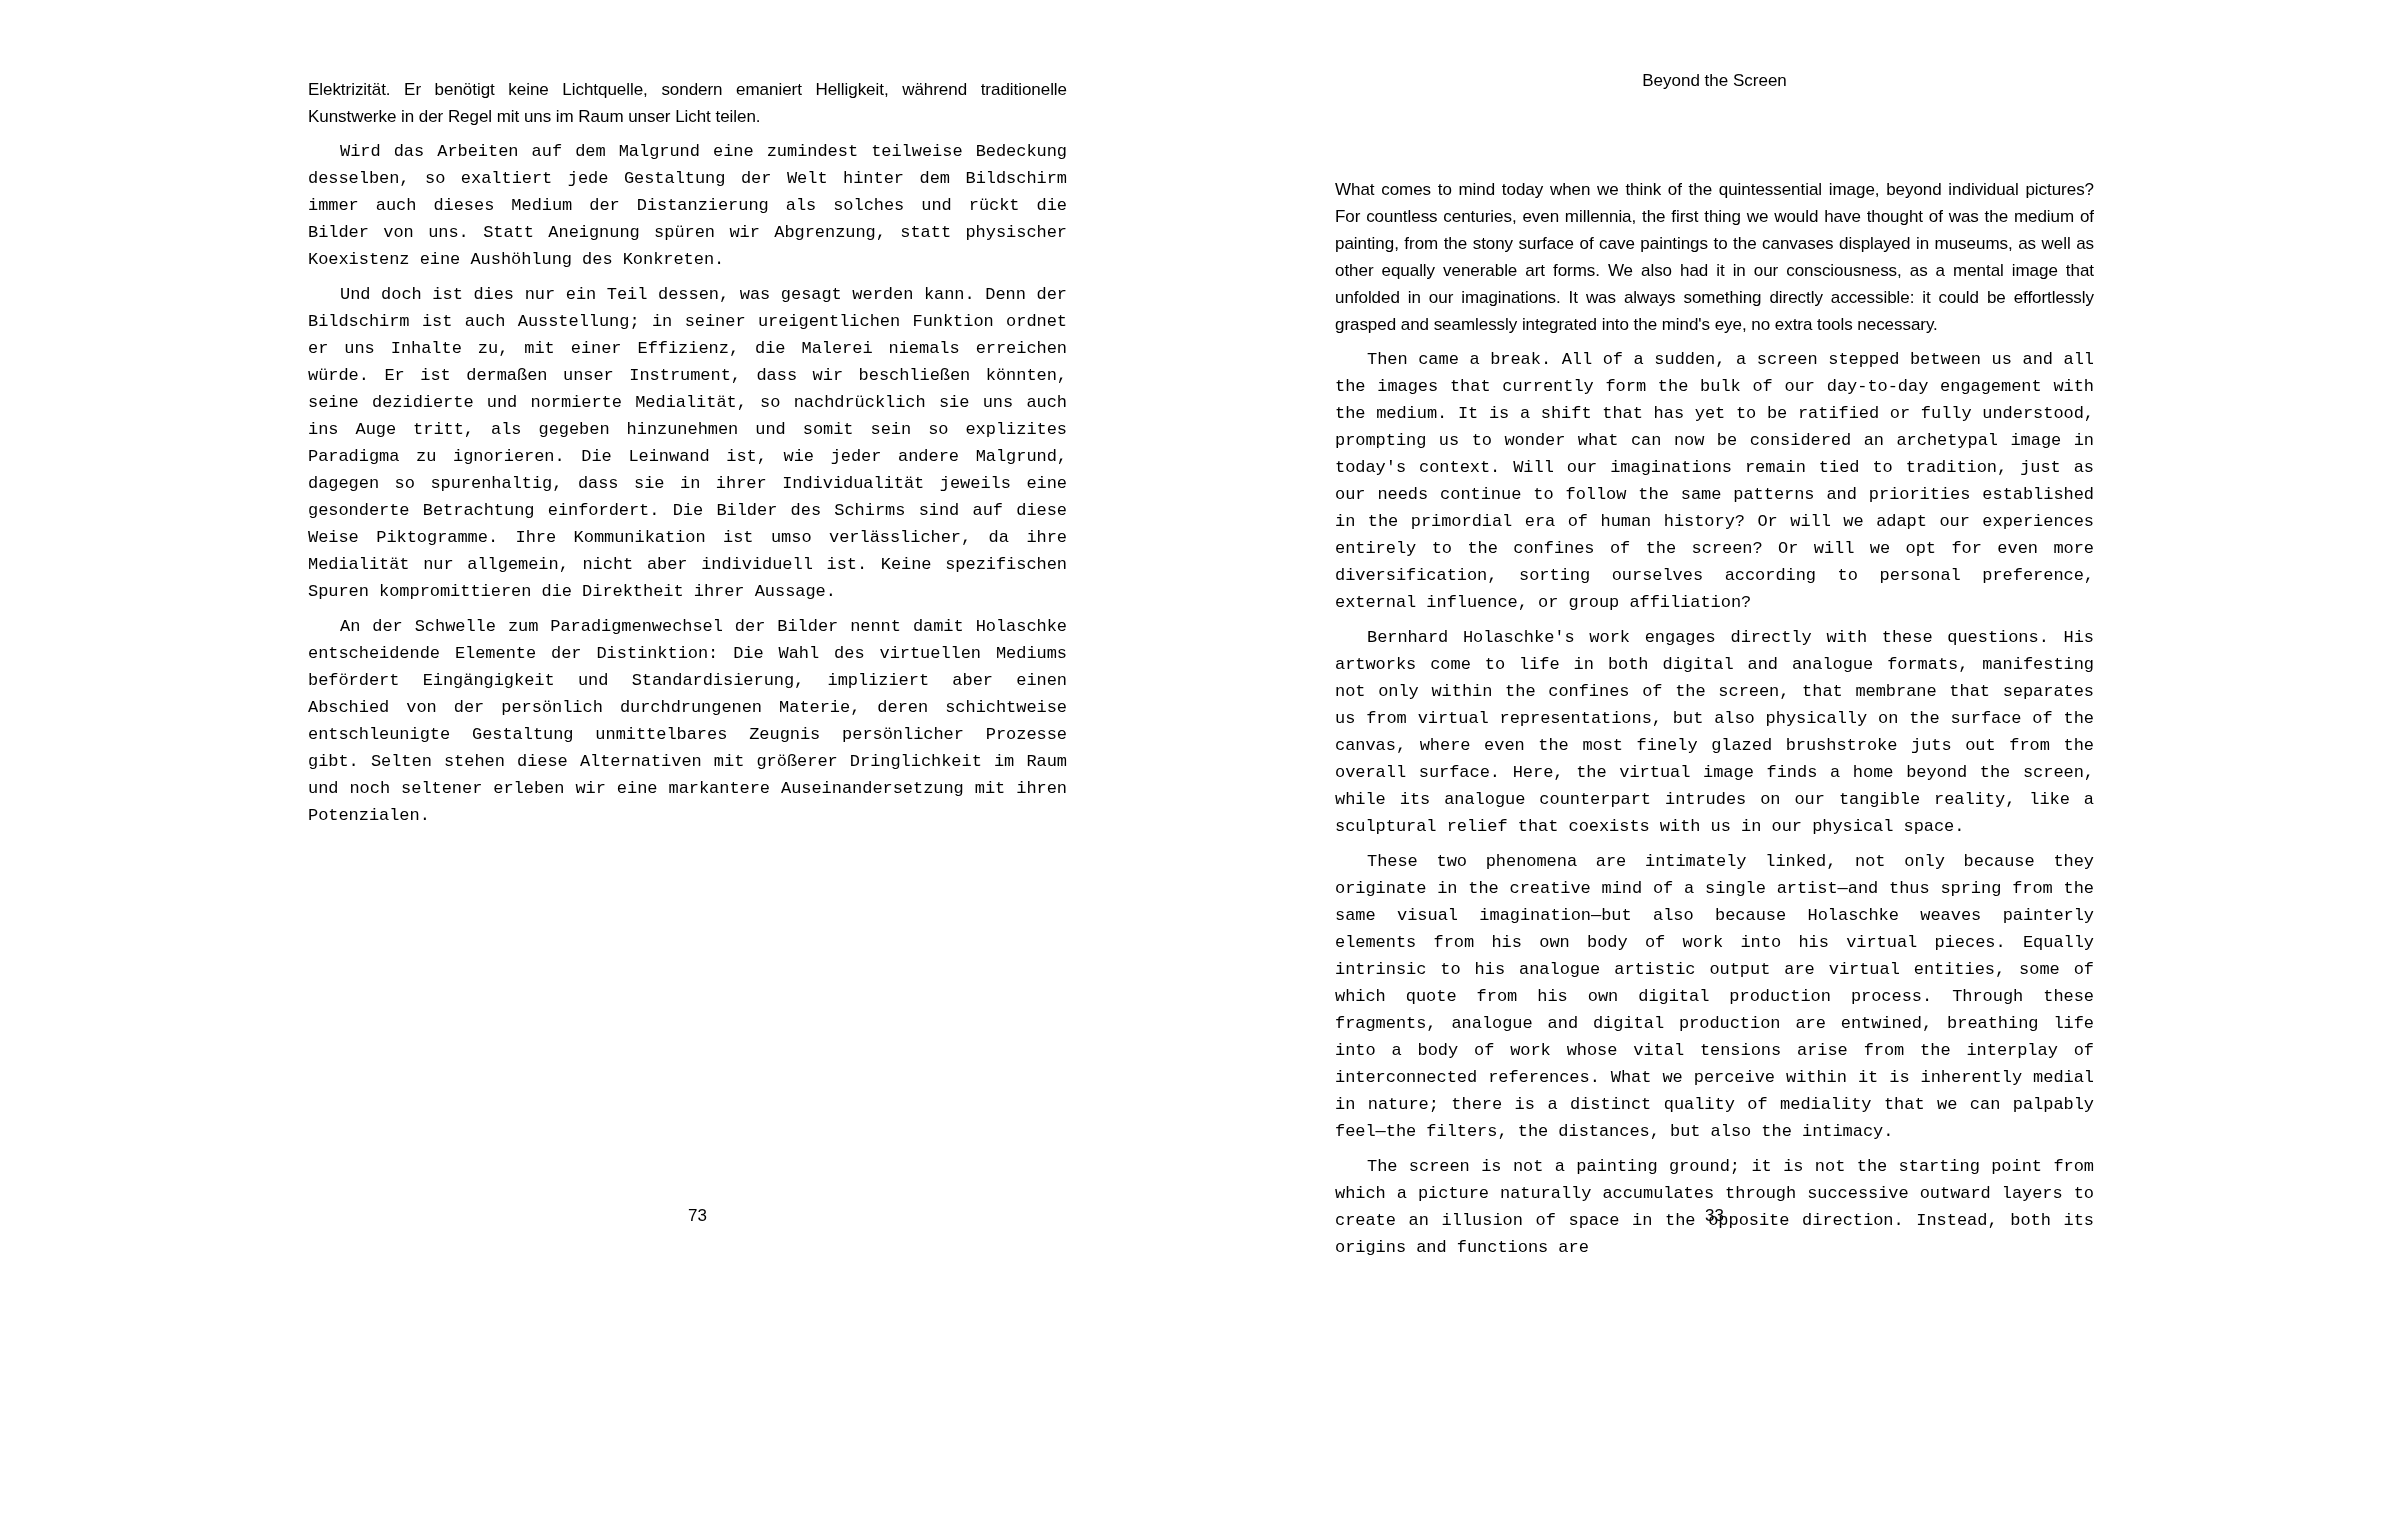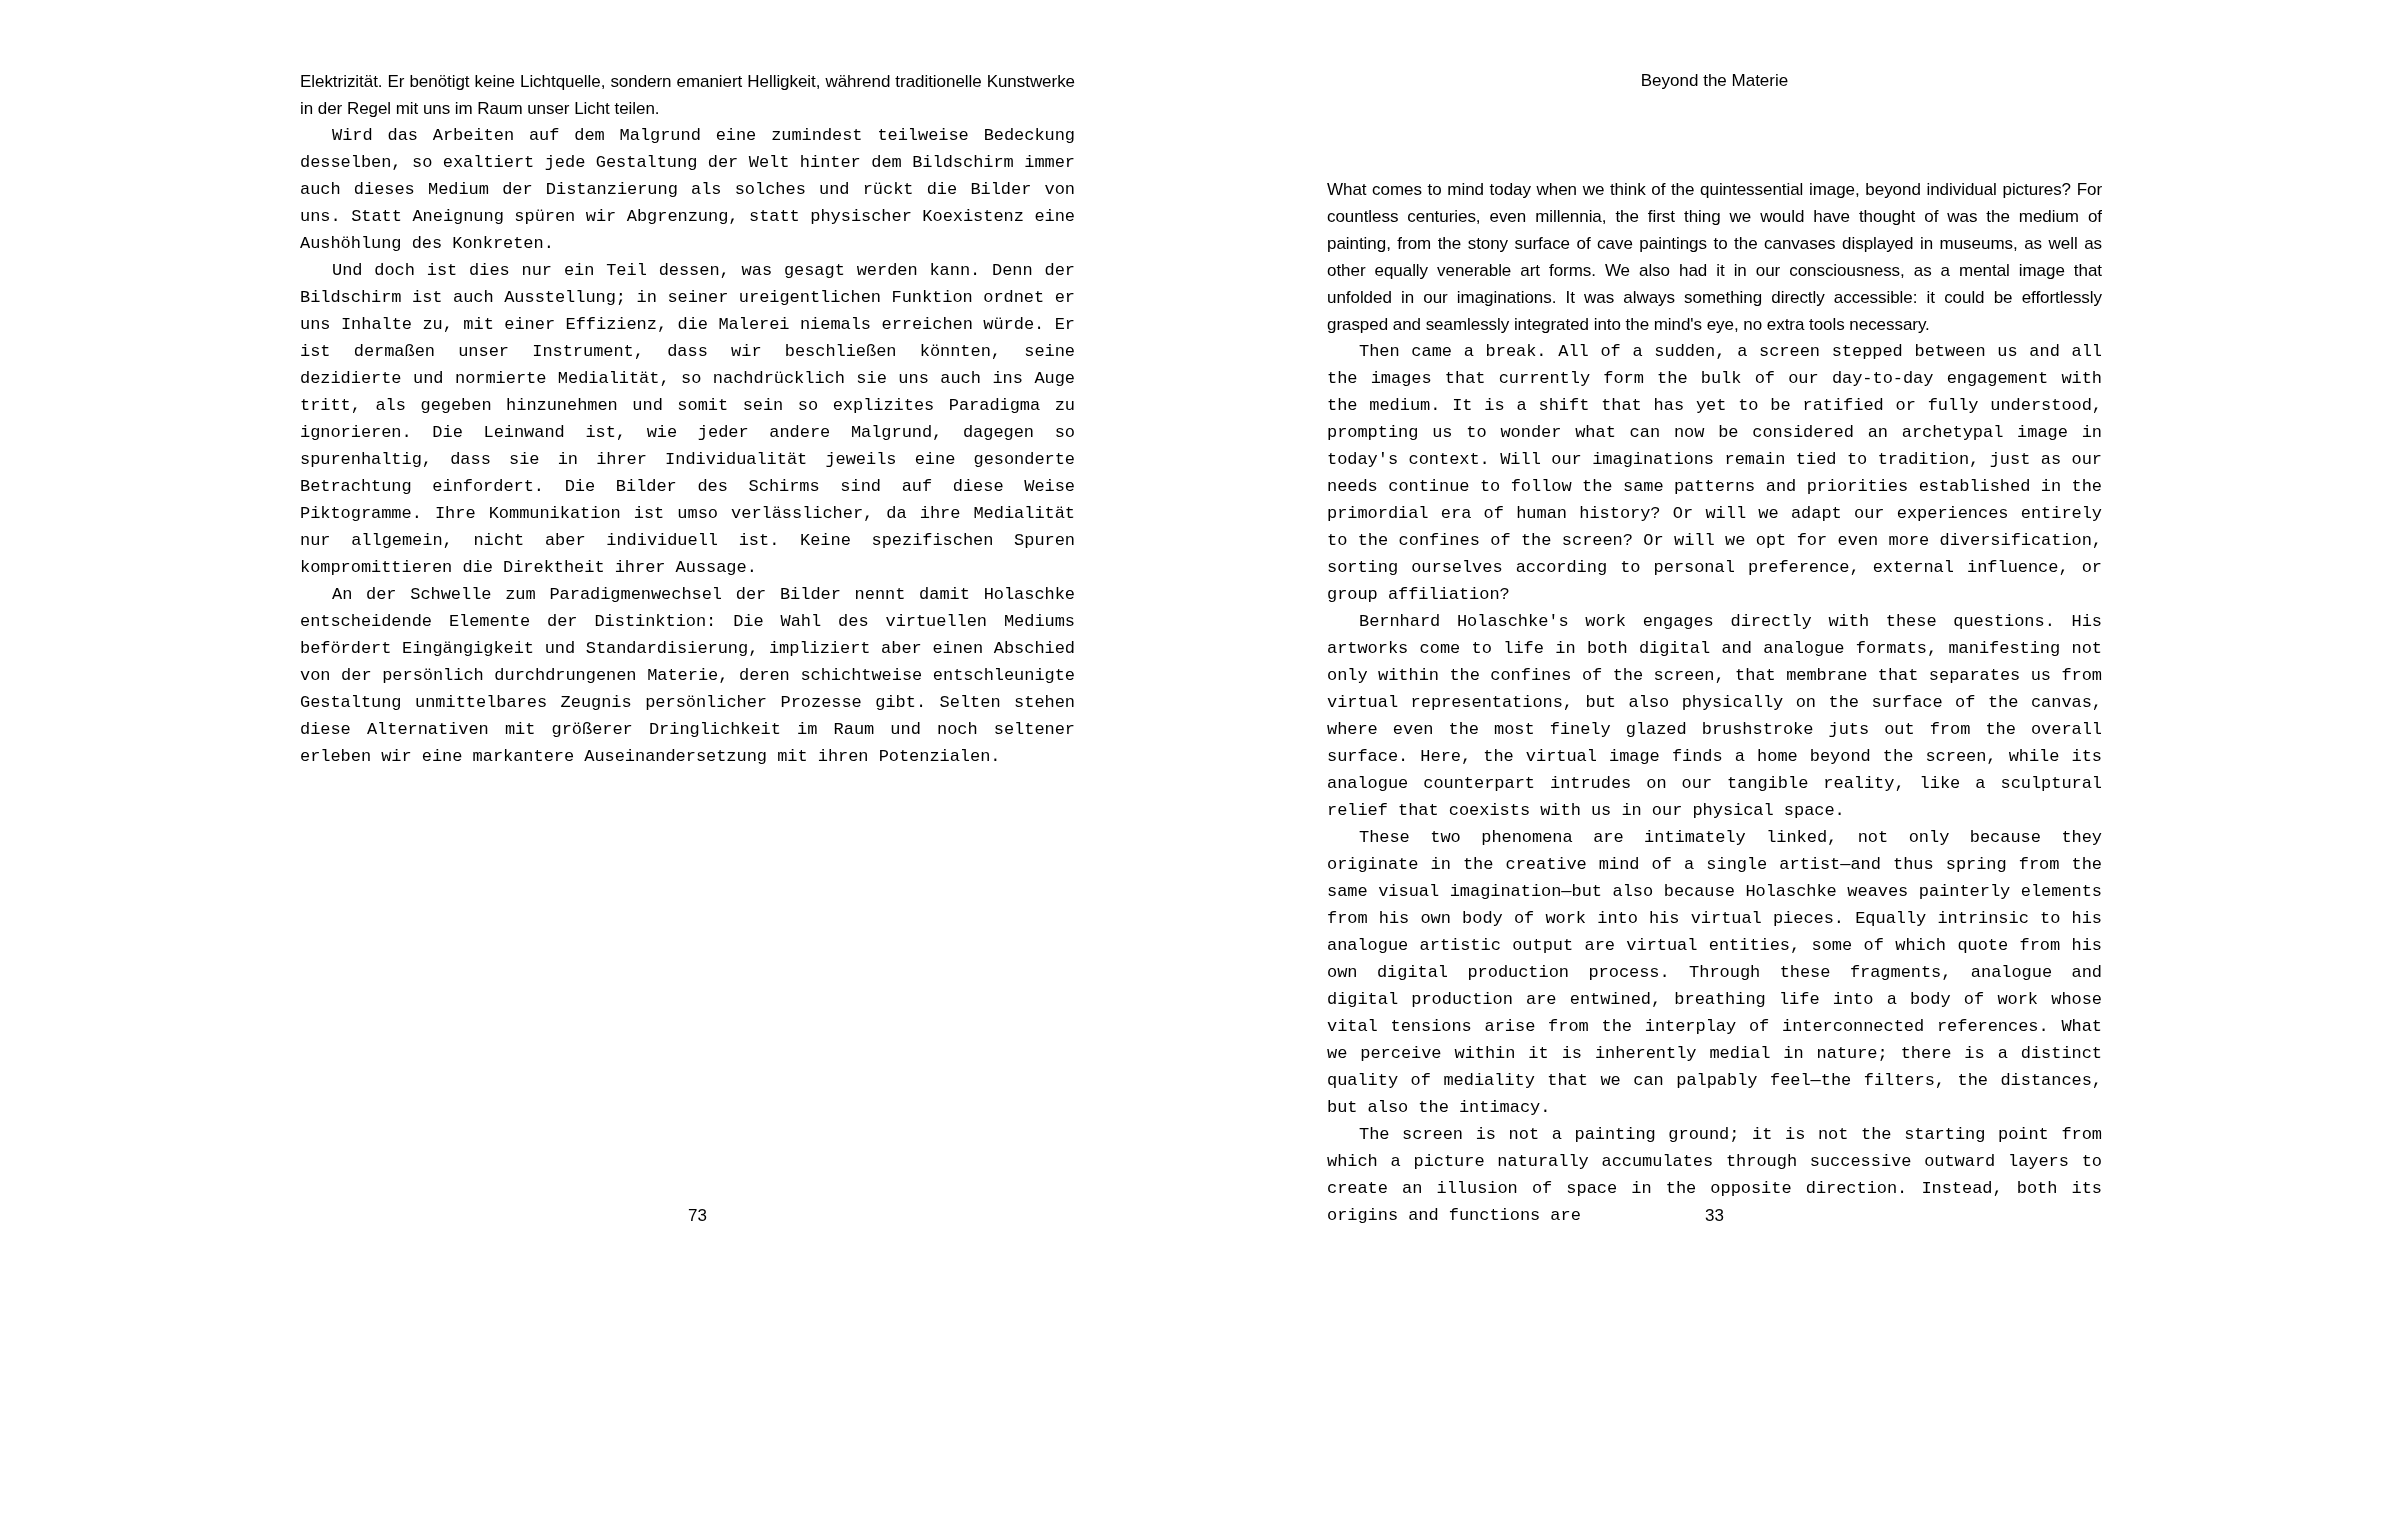--- a/index.html
+++ b/index.html
@@ -39,21 +39,21 @@
     width: 775px;
   }
   .body-text {
     font-size: 17px;
     line-height: 27px;
     text-align: justify;
     letter-spacing: -0.05px;
     -webkit-font-smoothing: antialiased;
   }
   .body-text p {
-    margin: 0;
+    margin: 8px;
   }
   .body-text p.indent {
     text-indent: 32px;
     font-family: Liberation Mono, monospace;
   }
   .running-head {
     text-align: center;
     font-size: 17px;
     line-height: 25px;
   }
@@ -94,21 +94,21 @@
         <p>Elektrizität. Er benötigt keine Lichtquelle, sondern emaniert Helligkeit, während traditionelle Kunstwerke in der Regel mit uns im Raum unser Licht teilen.</p>
         <p class="indent">Wird das Arbeiten auf dem Malgrund eine zumindest teilweise Bedeckung desselben, so exaltiert jede Gestaltung der Welt hinter dem Bildschirm immer auch dieses Medium der Distanzierung als solches und rückt die Bilder von uns. Statt Aneignung spüren wir Abgrenzung, statt physischer Koexistenz eine Aushöhlung des Konkreten.</p>
         <p class="indent">Und doch ist dies nur ein Teil dessen, was gesagt werden kann. Denn der Bildschirm ist auch Ausstellung; in seiner ureigentlichen Funktion ordnet er uns Inhalte zu, mit einer Effizienz, die Malerei niemals erreichen würde. Er ist dermaßen unser Instrument, dass wir beschließen könnten, seine dezidierte und normierte Medialität, so nachdrücklich sie uns auch ins Auge tritt, als gegeben hinzunehmen und somit sein so explizites Paradigma zu ignorieren. Die Leinwand ist, wie jeder andere Malgrund, dagegen so spurenhaltig, dass sie in ihrer Individualität jeweils eine gesonderte Betrachtung einfordert. Die Bilder des Schirms sind auf diese Weise Piktogramme. Ihre Kommunikation ist umso verlässlicher, da ihre Medialität nur allgemein, nicht aber individuell ist. Keine spezifischen Spuren kompromittieren die Direktheit ihrer Aussage.</p>
         <p class="indent">An der Schwelle zum Paradigmenwechsel der Bilder nennt damit Holaschke entscheidende Elemente der Distinktion: Die Wahl des virtuellen Mediums befördert Eingängigkeit und Standardisierung, impliziert aber einen Abschied von der persönlich durchdrungenen Materie, deren schichtweise entschleunigte Gestaltung unmittelbares Zeugnis persönlicher Prozesse gibt. Selten stehen diese Alternativen mit größerer Dringlichkeit im Raum und noch seltener erleben wir eine markantere Auseinandersetzung mit ihren Potenzialen.</p>
       </div>
     </div>
     <div class="folio folio-left">73</div>
 
     <div class="page-right">
       <div class="running-head">
-        <span class="title">Beyond the Materie</span>
+        <span class="title">Beyond the Screen</span>
       </div>
       <div class="body-text right-body-wrap">
         <p>What comes to mind today when we think of the quintessential image, beyond individual pictures? For countless centuries, even millennia, the first thing we would have thought of was the medium of painting, from the stony surface of cave paintings to the canvases displayed in museums, as well as other equally venerable art forms. We also had it in our consciousness, as a mental image that unfolded in our imaginations. It was always something directly accessible: it could be effortlessly grasped and seamlessly integrated into the mind's eye, no extra tools necessary.</p>
         <p class="indent">Then came a break. All of a sudden, a screen stepped between us and all the images that currently form the bulk of our day-to-day engagement with the medium. It is a shift that has yet to be ratified or fully understood, prompting us to wonder what can now be considered an archetypal image in today's context. Will our imaginations remain tied to tradition, just as our needs continue to follow the same patterns and priorities established in the primordial era of human history? Or will we adapt our experiences entirely to the confines of the screen? Or will we opt for even more diversification, sorting ourselves according to personal preference, external influence, or group affiliation?</p>
         <p class="indent">Bernhard Holaschke's work engages directly with these questions. His artworks come to life in both digital and analogue formats, manifesting not only within the confines of the screen, that membrane that separates us from virtual representations, but also physically on the surface of the canvas, where even the most finely glazed brushstroke juts out from the overall surface. Here, the virtual image finds a home beyond the screen, while its analogue counterpart intrudes on our tangible reality, like a sculptural relief that coexists with us in our physical space.</p>
         <p class="indent">These two phenomena are intimately linked, not only because they originate in the creative mind of a single artist—and thus spring from the same visual imagination—but also because Holaschke weaves painterly elements from his own body of work into his virtual pieces. Equally intrinsic to his analogue artistic output are virtual entities, some of which quote from his own digital production process. Through these fragments, analogue and digital production are entwined, breathing life into a body of work whose vital tensions arise from the interplay of interconnected references. What we perceive within it is inherently medial in nature; there is a distinct quality of mediality that we can palpably feel—the filters, the distances, but also the intimacy.</p>
         <p class="indent">The screen is not a painting ground; it is not the starting point from which a picture naturally accumulates through successive outward layers to create an illusion of space in the opposite direction. Instead, both its origins and functions are</p>
       </div>
     </div>
     <div class="folio folio-right">33</div>

